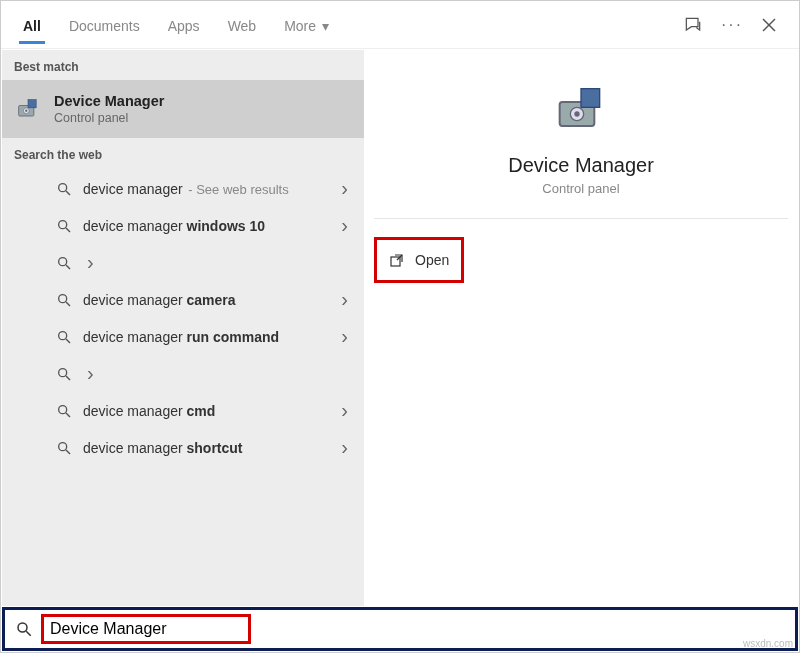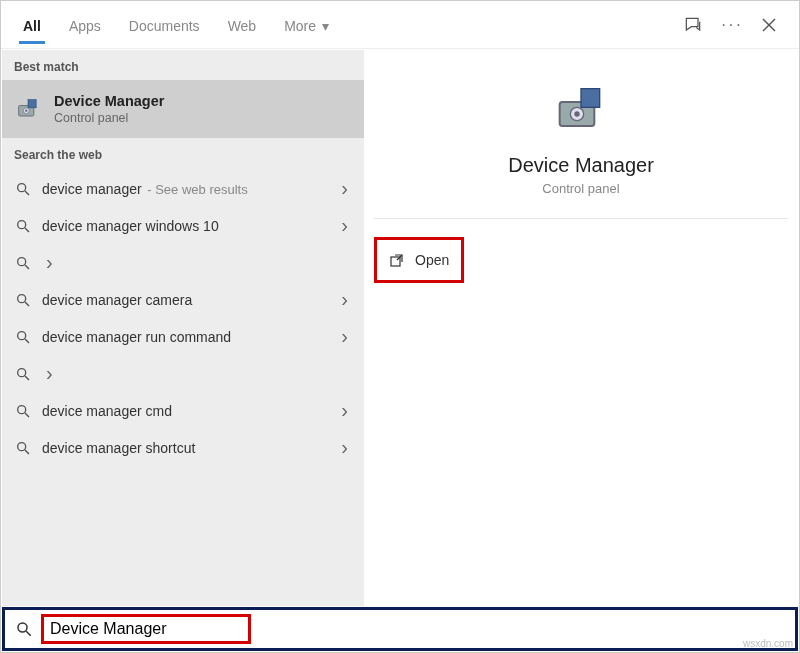--- a/index.html
+++ b/index.html
@@ -20,25 +20,25 @@
     .right { flex: 1; background: #fff; position: relative; }
 
     .section-label { font-size: 12px; color: #555; font-weight: 600; padding: 10px 12px 6px; }
 
     .best-match { display: flex; align-items: center; background: #cfcfcf; padding: 8px 12px; height: 58px; }
     .dm-icon { width: 28px; height: 28px; margin-right: 12px; display:flex; align-items:center; justify-content:center; }
     .bm-title { font-size: 14.5px; font-weight: 600; color: #222; }
     .bm-sub { font-size: 12.5px; color: #666; margin-top: 2px; }
 
     .web-list { padding: 2px 0; }
-    .web-item { display: flex; align-items: center; height: 37px; padding: 0 12px; cursor: pointer; }
+    .web-item { display: flex; align-items: center; height: 37px; padding: 0 12px; cursor: pointer; margin-left: 41px; }
     .web-item .search-icon { width: 18px; height: 18px; margin-right: 10px; color: #555; display:flex; align-items:center; justify-content:center; }
     .web-item .label { flex: 1; font-size: 14px; color: #333; white-space: nowrap; overflow:hidden; text-overflow: ellipsis; }
     .web-item .label .prefix { font-weight: 400; }
-    .web-item .label .suffix { font-weight: 400; }
+    .web-item .label .suffix { font-weight: 700; }
     .web-item .hint { color: #888; font-size: 13px; margin-left: 2px; }
     .web-item .chevron { color: #666; padding: 0 4px; }
 
     
     .right-card { margin: 12px 10px 0 10px; border-bottom: 1px solid #e5e5e5; text-align: center; padding: 16px 0 22px; }
     .right-title { font-size: 20px; color: #222; margin-top: 12px; }
     .right-sub { font-size: 13px; color: #888; margin-top: 4px; }
 
     .open-row { margin: 18px 0 0 10px; }
     .open-btn { display: inline-flex; align-items: center; gap: 10px; padding: 12px 12px; font-size: 14px; color: #333; border: 3px solid #d40000; background: #fff; cursor: pointer; }
@@ -50,22 +50,22 @@
     .input-hl { border: 3px solid #d40000; padding: 0 2px; display:inline-flex; align-items:center; }
     .footer-src { position: absolute; right: 6px; bottom: 3px; font-size: 10px; color: #bbb; }
 
     svg { display:block; }
   </style>
 </head>
 <body>
 
 <div class="tabs">
   <div class="tab active">All</div>
+  <div class="tab">Documents</div>
   <div class="tab">Apps</div>
-  <div class="tab">Documents</div>
   <div class="tab">Web</div>
   <div class="tab">
     <span>More</span>
     <span class="more-caret">▾</span>
   </div>
   <div class="tabs-spacer"></div>
   <div class="tabs-icons">
     <span>
       <svg width="20" height="20" viewBox="0 0 24 24" fill="none" stroke="#555" stroke-width="1.5">
           <path d="M4 4h14v10H10l-6 4V4z"></path>

